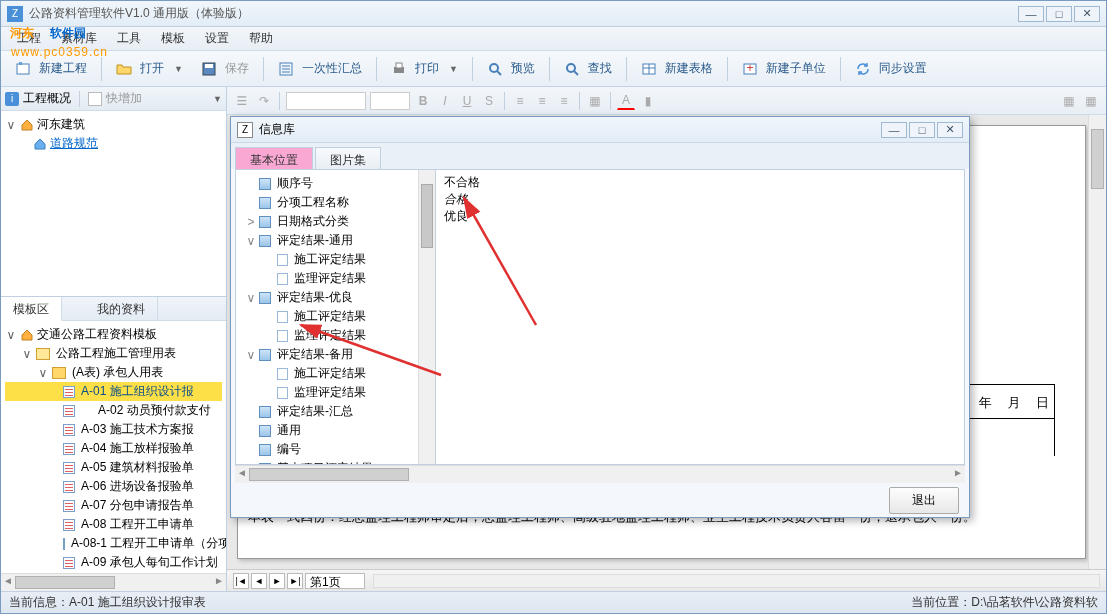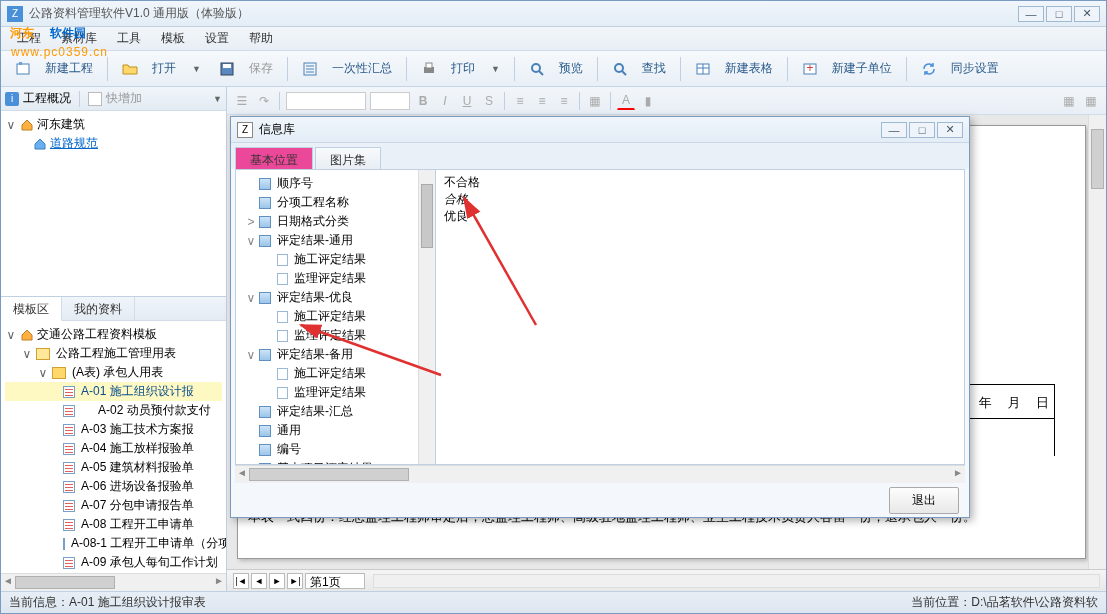--- a/index.html
+++ b/index.html
@@ -9,37 +9,37 @@
 .titlebar .app-icon{width:16px;height:16px;background:#4a90d9;margin-right:6px;display:flex;align-items:center;justify-content:center;color:#fff;font-size:10px;}
 .titlebar .title{flex:1;color:#555;}
 .win-btns{display:flex;gap:2px;}
 .win-btn{width:26px;height:16px;border:1px solid #a0b8d0;background:#eef4fa;display:flex;align-items:center;justify-content:center;font-size:11px;color:#456;}
 .menubar{height:24px;background:linear-gradient(#f2f6fa,#e8eef5);display:flex;align-items:center;padding:0 8px;gap:4px;border-bottom:1px solid #d0dce8;position:relative;}
 .menubar span{padding:2px 8px;color:#333;}
 .watermark{position:absolute;left:1px;top:-10px;pointer-events:none;font-size:22px;font-weight:bold;}
 .watermark .w1{color:#ff9900;}.watermark .w2{color:#0066cc;}
 .watermark-url{position:absolute;left:10px;top:18px;font-size:12px;color:#ff9900;letter-spacing:1px;pointer-events:none;}
 .toolbar{height:36px;background:linear-gradient(#f6f9fc,#e8eff6);display:flex;align-items:center;padding:0 8px;gap:6px;border-bottom:1px solid #c5d5e5;}
-.tbtn{display:flex;align-items:center;gap:14px;padding:3px 6px;color:#2a5a8a;}
+.tbtn{display:flex;align-items:center;gap:8px;padding:3px 6px;color:#2a5a8a;}
 .tbtn .ico{width:16px;height:16px;display:inline-block;}
 .sep{width:1px;height:24px;background:#c0d0e0;margin:0 2px;}
 .dd{font-size:9px;color:#666;margin-left:2px;}
 .body{flex:1;display:flex;overflow:hidden;}
 .left{width:226px;border-right:1px solid #c0d0e0;display:flex;flex-direction:column;background:#fff;}
 .left-top{height:210px;border-bottom:1px solid #c0d0e0;display:flex;flex-direction:column;}
 .lt-head{height:24px;background:linear-gradient(#f0f5fa,#e3ebf3);border-bottom:1px solid #d0dce8;display:flex;align-items:center;padding:0 4px;gap:4px;}
 .lt-head .info-ico{width:14px;height:14px;background:#4a90d9;color:#fff;display:flex;align-items:center;justify-content:center;font-size:10px;border-radius:2px;}
 .tree{flex:1;overflow:auto;padding:4px;}
 .tree-item{display:flex;align-items:center;gap:3px;padding:1px 0;white-space:nowrap;}
 .tw{width:12px;text-align:center;color:#666;display:inline-block;}
 .home-ico{width:14px;height:14px;}
-.tree-item.sel{background:#fef9c3;}
+.tree-item.sel{background:#fde047;}
 .tree-item.sel .lbl{color:#0a4d8c;}
 .link{color:#0066cc;text-decoration:underline;}
-.tabs-l{height:24px;background:linear-gradient(#f0f5fa,#e3ebf3);display:flex;border-bottom:1px solid #d0dce8;}
+.tabs-l{height:24px;background:linear-gradient(#f0f5fa,#e3ebf3);display:flex;border-bottom:1px solid #d0dce8;gap:23px;}
 .tab{padding:4px 12px;border-right:1px solid #d0dce8;color:#333;}
 .tab.active{background:#fff;border-bottom:1px solid #fff;margin-bottom:-1px;}
 .left-bottom{flex:1;display:flex;flex-direction:column;overflow:hidden;}
 .tmpl-tree{flex:1;overflow:auto;padding:4px;}
 .doc-ico{width:12px;height:12px;border:1px solid #7aa0c8;background:#fff;display:inline-block;position:relative;}
 .doc-ico::before{content:"";position:absolute;left:1px;top:2px;right:1px;height:1px;background:#e06060;}
 .doc-ico::after{content:"";position:absolute;left:1px;top:5px;right:1px;height:1px;background:#e06060;box-shadow:0 3px 0 #e06060;}
 .folder-ico{width:14px;height:12px;background:#ffd76a;border:1px solid #d0a030;}
 .folder-open{width:14px;height:12px;background:#ffe89a;border:1px solid #d0a030;}
 .hscroll{height:18px;background:#f0f0f0;border-top:1px solid #ddd;position:relative;}
@@ -63,21 +63,21 @@
 .pager .pb{width:16px;height:16px;border:1px solid #bbb;background:#fff;display:flex;align-items:center;justify-content:center;font-size:9px;}
 .statusbar{height:22px;background:linear-gradient(#e8eef5,#dde6f0);border-top:1px solid #c0d0e0;display:flex;align-items:center;padding:0 8px;gap:20px;color:#333;}
 .statusbar .sr{margin-left:auto;}
 
 
 .dialog{position:absolute;left:230px;top:116px;width:740px;height:402px;background:#f4f7fb;border:1px solid #7a9bc0;box-shadow:3px 3px 8px rgba(0,0,0,.3);display:flex;flex-direction:column;}
 .dlg-title{height:26px;background:linear-gradient(#f0f6fb,#e3edf6);display:flex;align-items:center;padding:0 6px;border-bottom:1px solid #c8d6e5;}
 .dlg-title .z{width:16px;height:16px;border:1px solid #888;margin-right:6px;display:flex;align-items:center;justify-content:center;font-size:10px;background:#fff;}
 .dlg-tabs{height:26px;display:flex;padding:4px 4px 0;gap:2px;background:#eaf0f7;}
 .dlg-tab{padding:4px 14px;background:linear-gradient(#f8fafc,#e8eef5);border:1px solid #c0d0e0;border-bottom:none;color:#333;}
-.dlg-tab.active{background:#ec4899;}
+.dlg-tab.active{background:#f9a8d4;}
 .dlg-body{flex:1;display:flex;background:#fff;border:1px solid #c0d0e0;margin:0 4px;overflow:hidden;}
 .dlg-left{width:200px;border-right:1px solid #c0d0e0;overflow:auto;padding:4px;position:relative;}
 .dlg-left-scroll{position:absolute;right:0;top:0;bottom:0;width:17px;background:#f0f0f0;border-left:1px solid #ddd;}
 .dlg-left-scroll .lvthumb{position:absolute;top:14px;left:2px;right:2px;height:64px;background:#c8c8c8;border:1px solid #aaa;}
 .dlg-right{flex:1;padding:4px 8px;position:relative;}
 .dlg-bottom{height:34px;display:flex;align-items:center;justify-content:flex-end;padding:0 10px;}
 .dlg-btn{padding:4px 22px;background:linear-gradient(#fdfdfd,#e8e8e8);border:1px solid #aaa;border-radius:2px;}
 .tree2 .tree-item{padding:1px 0;}
 .cat-ico{width:12px;height:12px;border:1px solid #6090c0;background:linear-gradient(#cde4f8,#9cc5e8);display:inline-block;}
 .page-ico{width:11px;height:12px;border:1px solid #9ab8d8;background:#fff;display:inline-block;}

